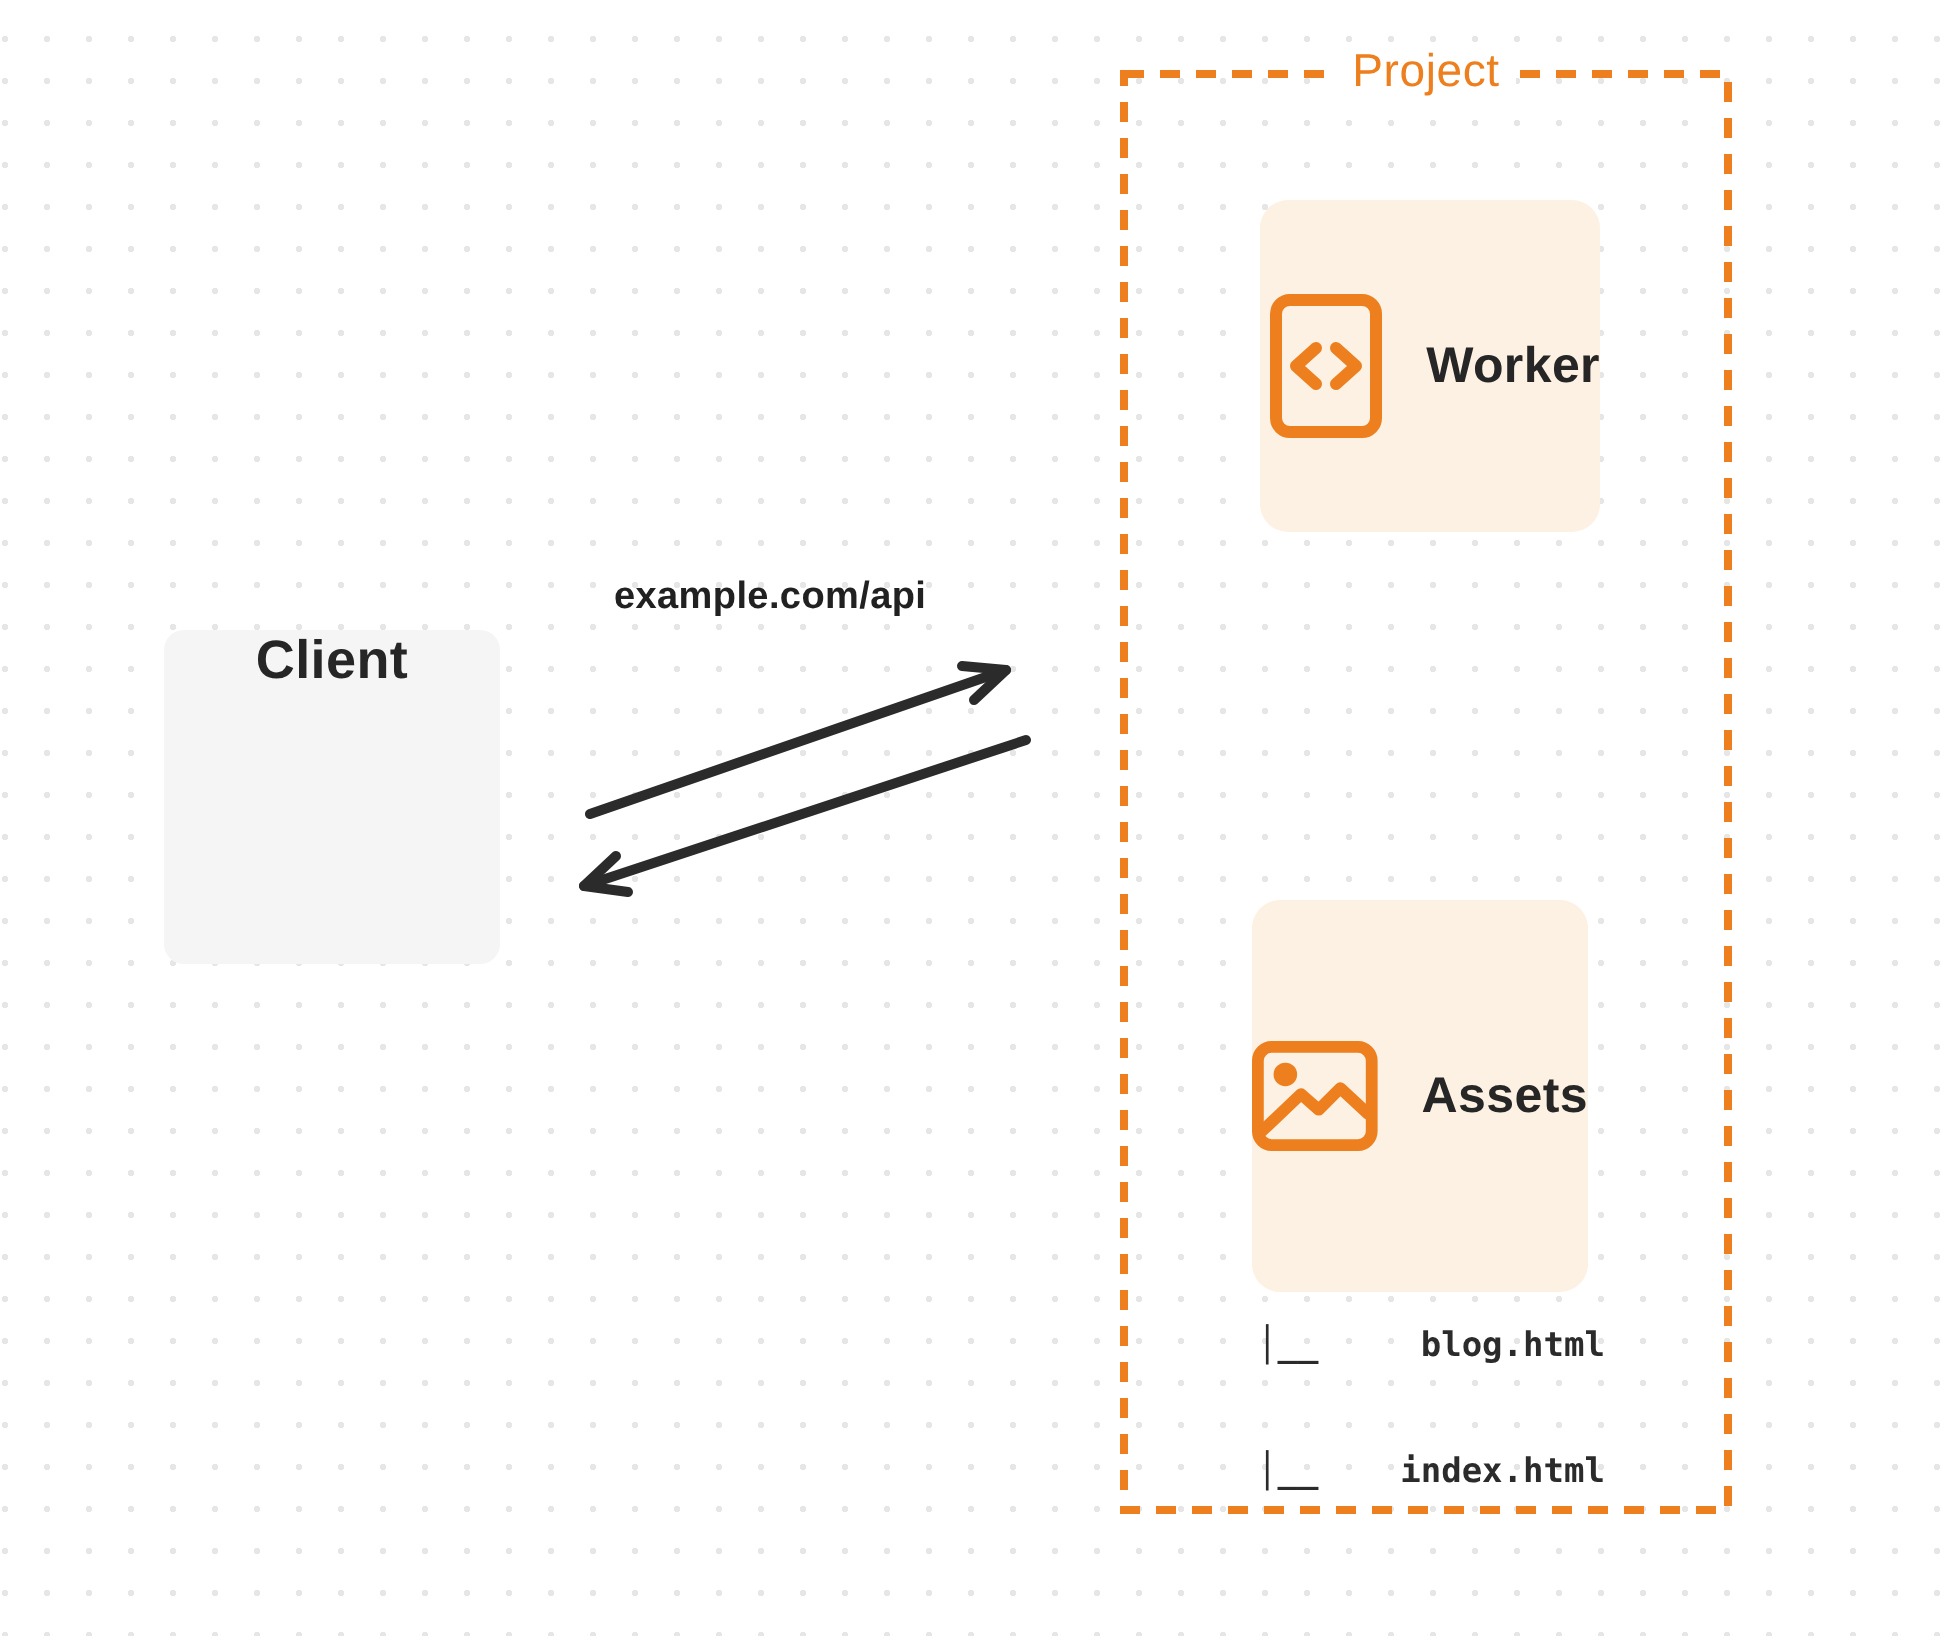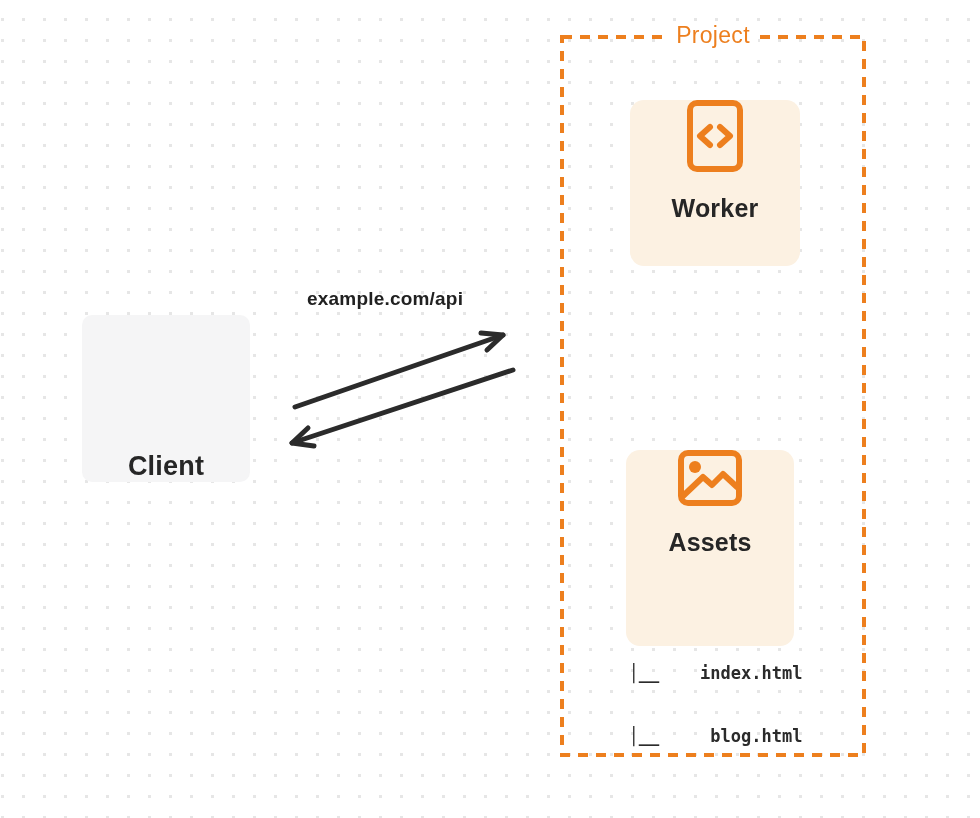--- a/index.html
+++ b/index.html
@@ -23,21 +23,21 @@
     background-image:radial-gradient(var(--dot-grid) 1.6px, transparent 1.7px);
     background-size:21px 21px;
     background-position:13px 9px;
   }
   
   .client-box{
     position:absolute;left:82px;top:315px;
     width:168px;height:167px;
     background:var(--client-background);
     border-radius:10px;
-    display:flex;align-items:flex-end;justify-content:center;
+    display:flex;align-items:flex-start;justify-content:center;
   }
   .client-box .node-label{
     font-size:27px;font-weight:700;color:var(--ink);
     letter-spacing:.2px;
   }
   
   .request-label{
     position:absolute;left:307px;top:288px;
     font-size:19px;font-weight:700;color:#212121;
     letter-spacing:.2px;
@@ -63,22 +63,22 @@
     padding:0 8px;
     font-size:23px;font-weight:400;
     color:var(--accent-orange);
     letter-spacing:.3px;
   }
   
   .card{
     position:absolute;
     background:var(--card-background);
     border-radius:14px;
-    display:flex;flex-direction:column;
-    align-items:center;justify-content:flex-start;
+    display:flex;flex-direction:row;
+    align-items:center;justify-content:flex-end;
     gap:22px;
   }
   .worker-card{left:630px;top:100px;width:170px;height:166px;}
   .assets-card{left:626px;top:450px;width:168px;height:196px;}
   .card .node-label{
     font-size:25px;font-weight:700;color:var(--ink);
     letter-spacing:.2px;
   }
   .card svg{display:block;}
   .icon-stroke{
@@ -136,18 +136,18 @@
   <div class="card assets-card">
     <svg width="64" height="56" viewBox="0 0 64 56">
       <rect class="icon-stroke" x="3" y="3" width="58" height="50" rx="7"></rect>
       <circle class="icon-fill" cx="17" cy="17" r="6"></circle>
       <path class="icon-stroke" d="M5 46 L25 27 L34 35 L45 24 L59 37"></path>
     </svg>
     <span class="node-label">Assets</span>
   </div>
 
   <div class="file-tree">
+    <div>  │__     blog.html</div>
     <div>  │__    index.html</div>
-    <div>  │__     blog.html</div>
     
   </div>
 
 </div>
 
 </body></html>

